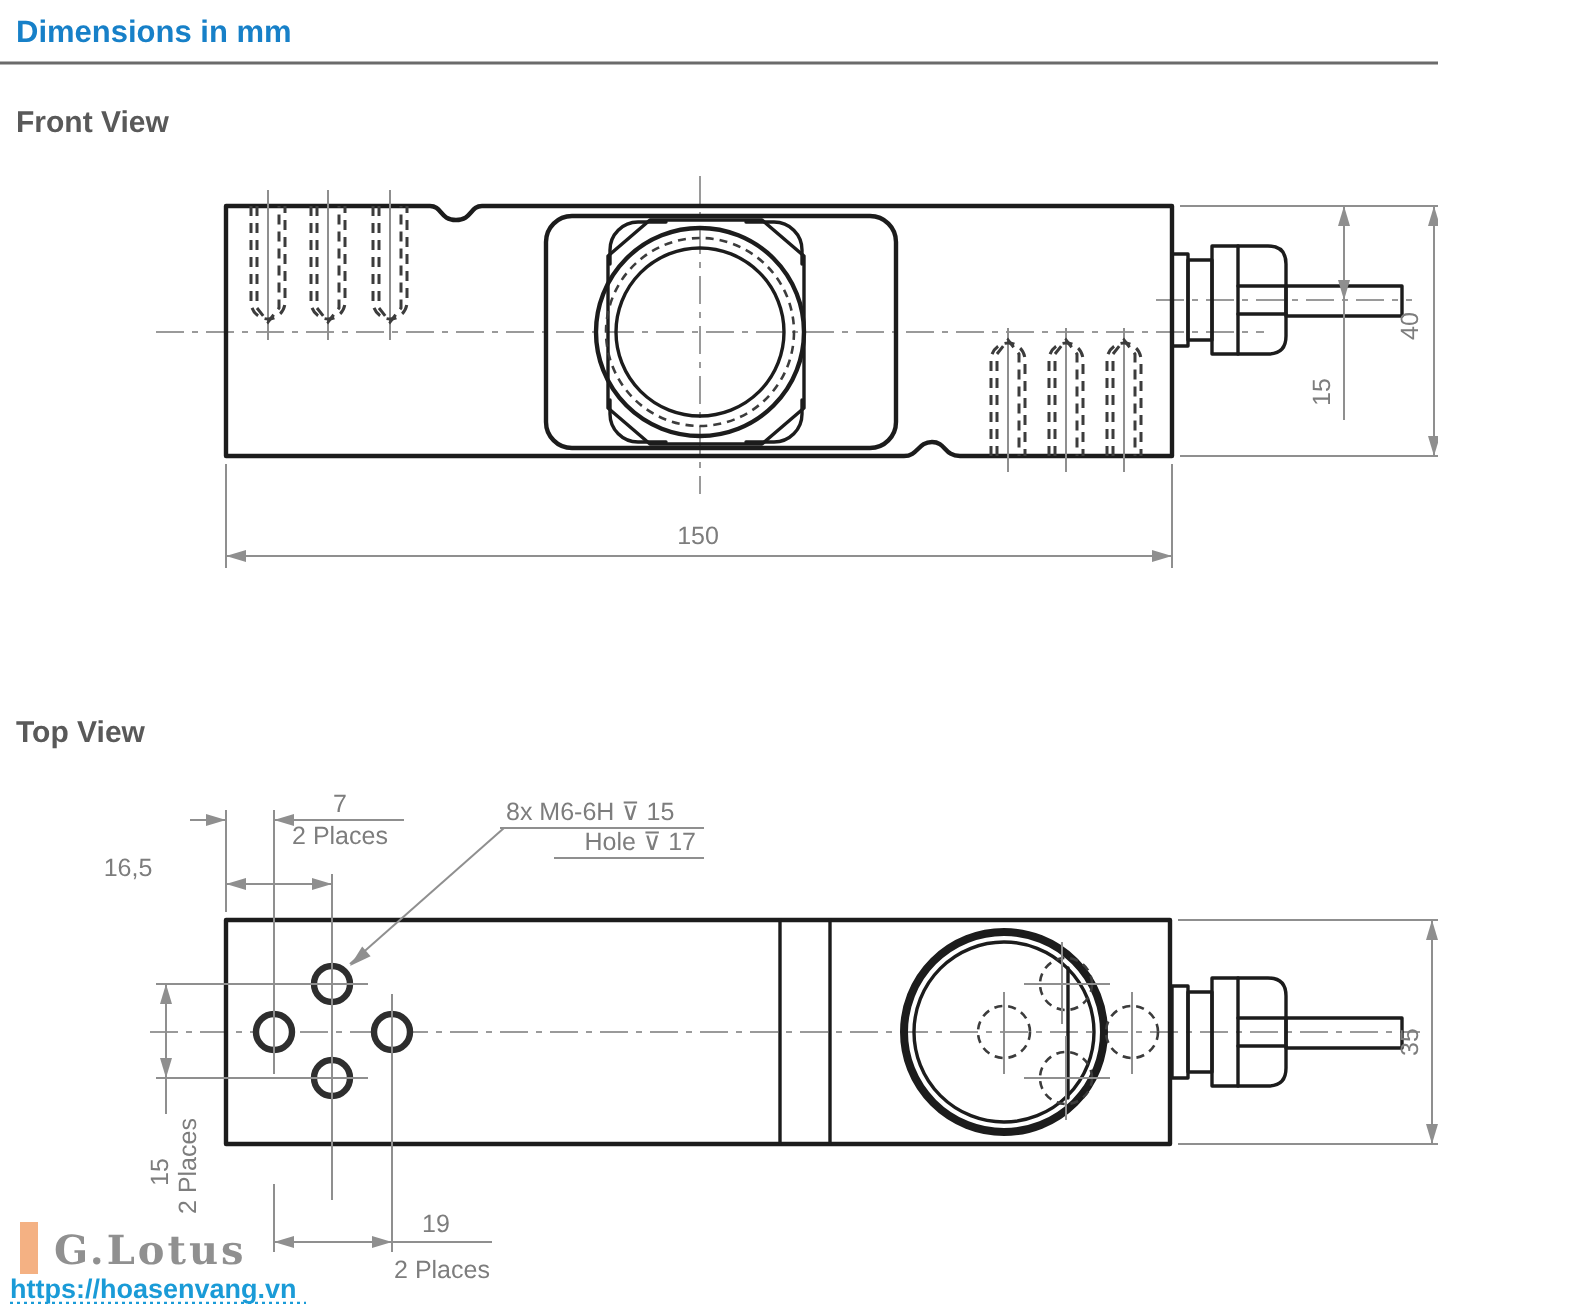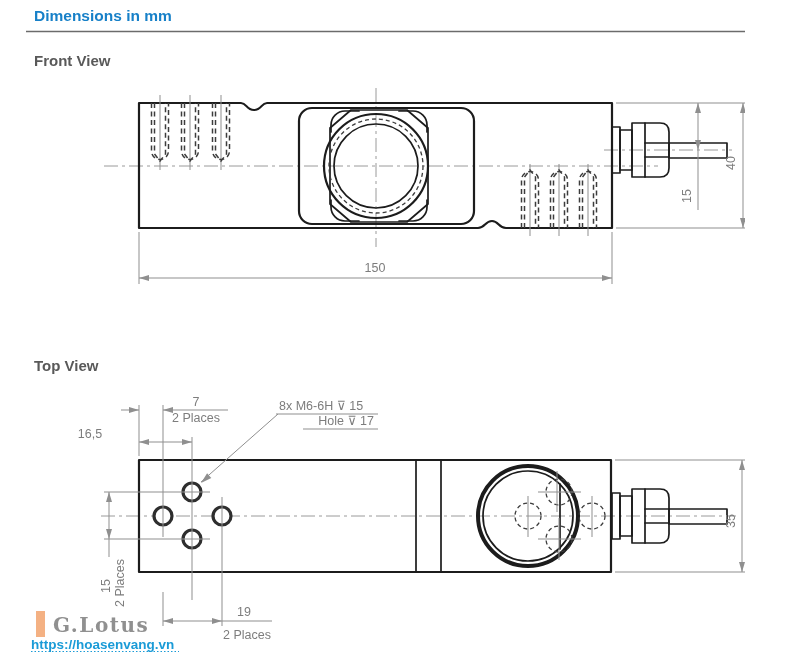--- a/index.html
+++ b/index.html
@@ -1,17 +1,17 @@
 <!DOCTYPE html>
 <html><head>
 <meta charset="utf-8">
 <style>
   html,body{margin:0;padding:0;background:#ffffff;}
   .stage{position:relative;width:719px;height:652px;background:#ffffff;overflow:hidden;
-         font-family:"Liberation Sans", sans-serif;margin-left:26px;}
+         font-family:"Liberation Sans", sans-serif;}
   svg text{font-family:"Liberation Sans", sans-serif;}
   .outline{fill:none;stroke:#1c1c1c;stroke-width:2.2;stroke-linejoin:round;stroke-linecap:round;}
   .thin{stroke-width:1.7;}
   .thick{stroke-width:4;}
   .hid{fill:none;stroke:#3c3c3c;stroke-width:1.5;stroke-dasharray:5 3.5;}
   .hid2{fill:none;stroke:#3c3c3c;stroke-width:1.3;stroke-dasharray:4 3;}
   .cl{fill:none;stroke:#9a9a9a;stroke-width:1;stroke-dasharray:14 4 3 4;}
   .ext{fill:none;stroke:#8f8f8f;stroke-width:1;}
   .arr{fill:#8f8f8f;stroke:none;}
   .hole{fill:#ffffff;stroke:#2e2e2e;stroke-width:3.2;}

